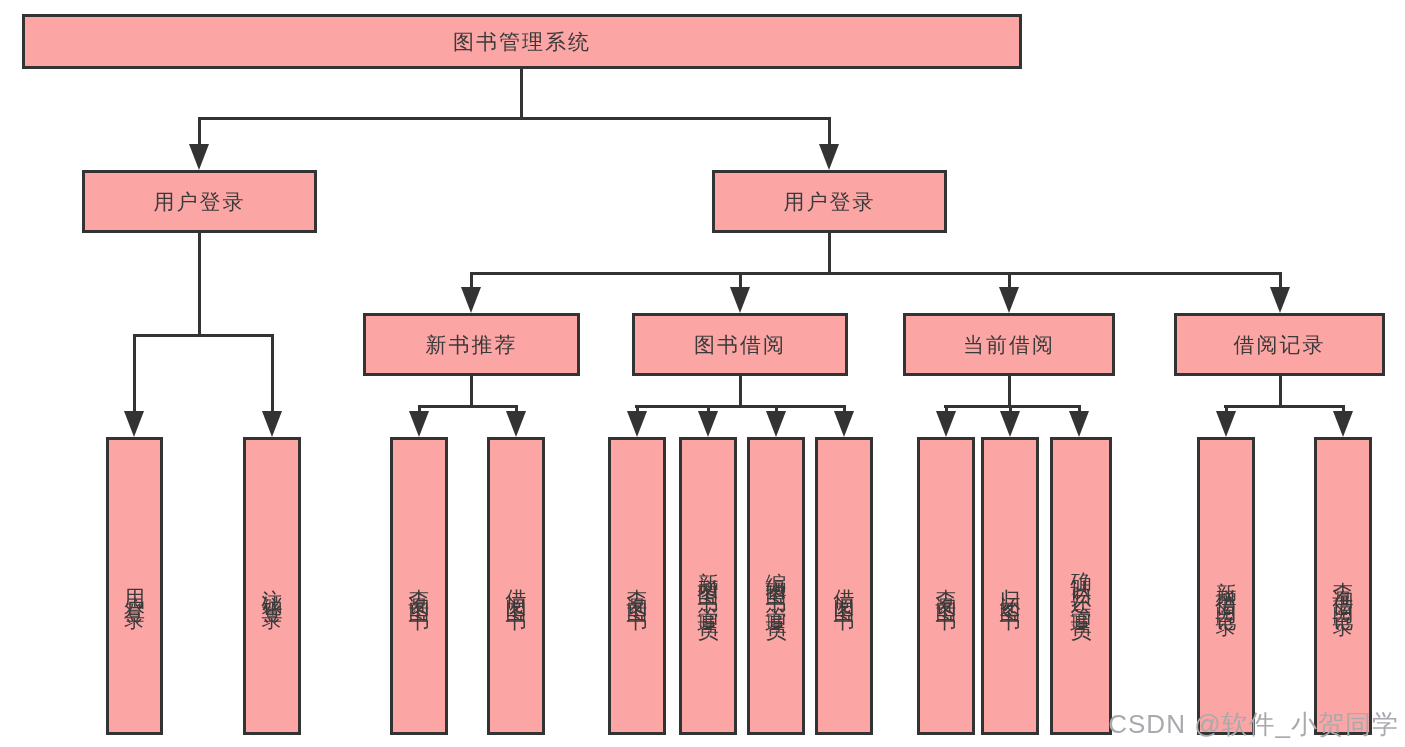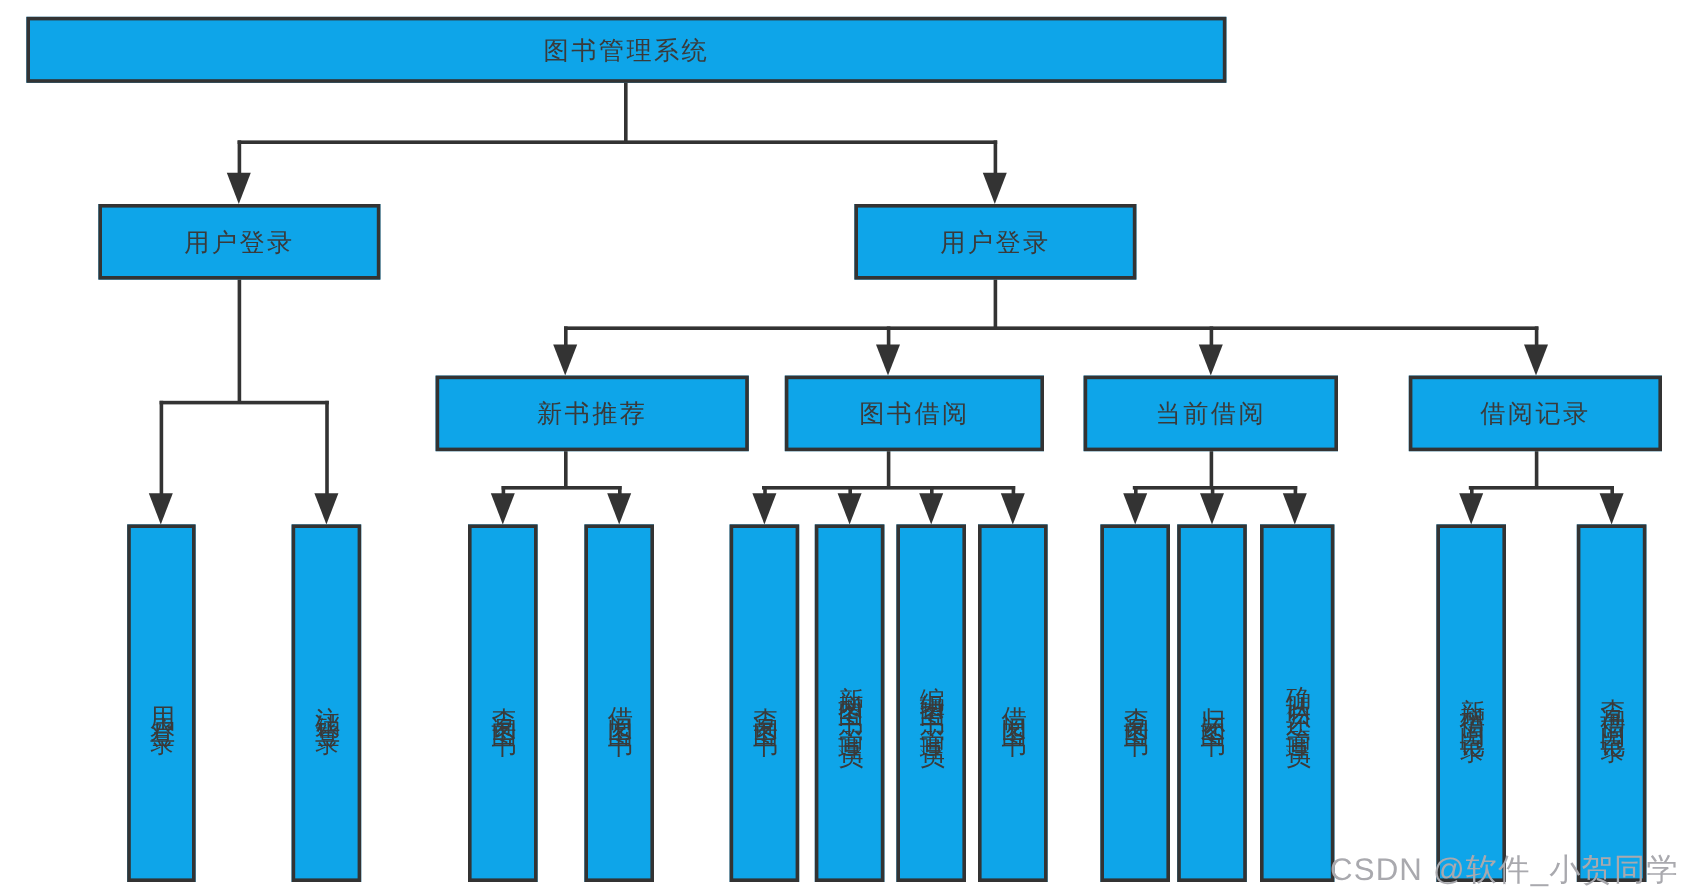--- a/index.html
+++ b/index.html
@@ -7,21 +7,21 @@
     position:relative;
     width:1405px;height:747px;
     background:#ffffff;
     font-family:"Liberation Sans","DejaVu Sans",sans-serif;
     overflow:hidden;
   }
   .node{
     position:absolute;
     box-sizing:border-box;
     border:3px solid #333333;
-    background:#0ea5e9;
+    background:#fca5a5;
     display:flex;
     align-items:center;
     justify-content:center;
     color:#3a3a3a;
     font-size:21px;
     letter-spacing:2px;
     white-space:nowrap;
   }
   .leaf{
     writing-mode:vertical-rl;
@@ -73,22 +73,22 @@
   <div class="ln" style="left:470px;top:272px;width:812px;height:3px;"></div>
   <div class="ln" style="left:470px;top:272px;width:3px;height:17px;"></div>
   <div class="ah" style="left:461px;top:287px;"></div>
   <div class="ln" style="left:739px;top:272px;width:3px;height:17px;"></div>
   <div class="ah" style="left:730px;top:287px;"></div>
   <div class="ln" style="left:1008px;top:272px;width:3px;height:17px;"></div>
   <div class="ah" style="left:999px;top:287px;"></div>
   <div class="ln" style="left:1279px;top:272px;width:3px;height:17px;"></div>
   <div class="ah" style="left:1270px;top:287px;"></div>
 
-  <div class="node" style="left:363px;top:313px;width:261px;height:63px;">新书推荐</div>
-  <div class="node" style="left:632px;top:313px;width:216px;height:63px;margin-left:22px;">图书借阅</div>
+  <div class="node" style="left:363px;top:313px;width:217px;height:63px;">新书推荐</div>
+  <div class="node" style="left:632px;top:313px;width:216px;height:63px;">图书借阅</div>
   <div class="node" style="left:1174px;top:313px;width:211px;height:63px;">借阅记录</div>
   <div class="node" style="left:903px;top:313px;width:212px;height:63px;">当前借阅</div>
 
   <div class="ln" style="left:470px;top:376px;width:3px;height:31px;"></div>
   <div class="ln" style="left:418px;top:405px;width:100px;height:3px;"></div>
   <div class="ln" style="left:418px;top:405px;width:3px;height:10px;"></div>
   <div class="ah" style="left:409px;top:411px;"></div>
   <div class="ln" style="left:515px;top:405px;width:3px;height:10px;"></div>
   <div class="ah" style="left:506px;top:411px;"></div>
 

